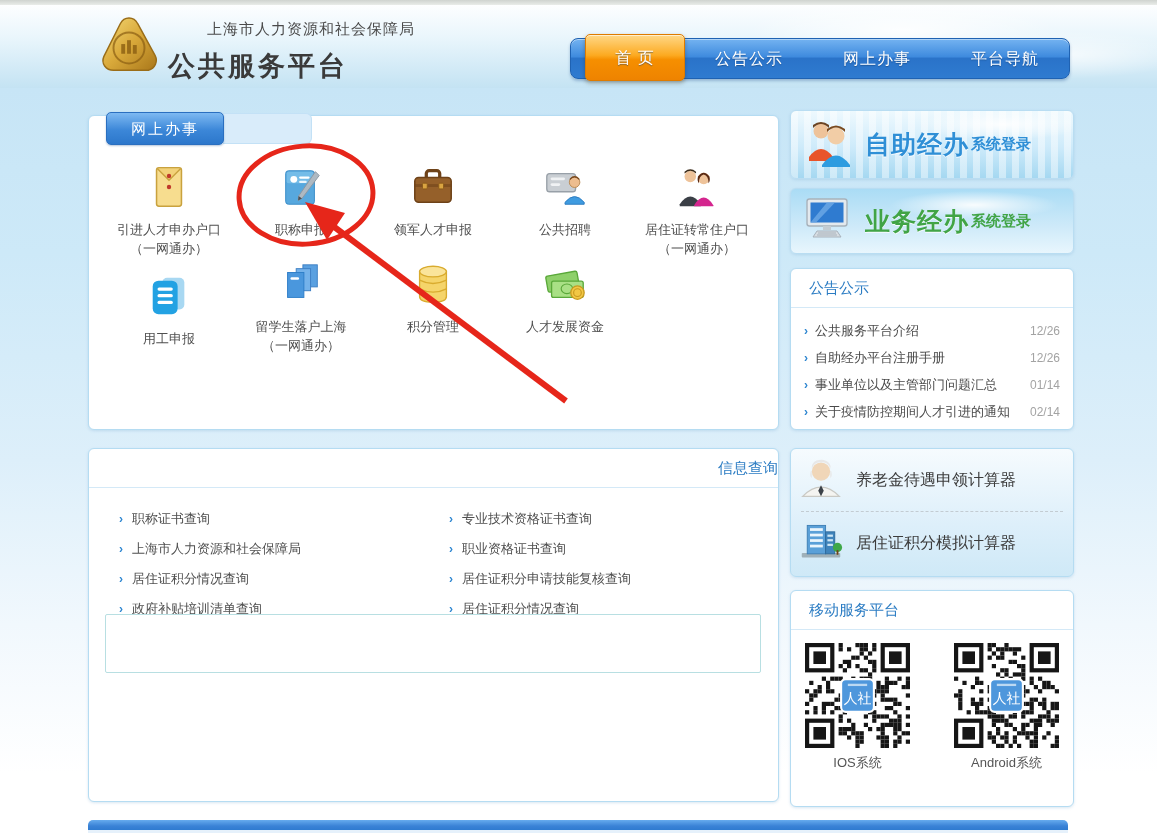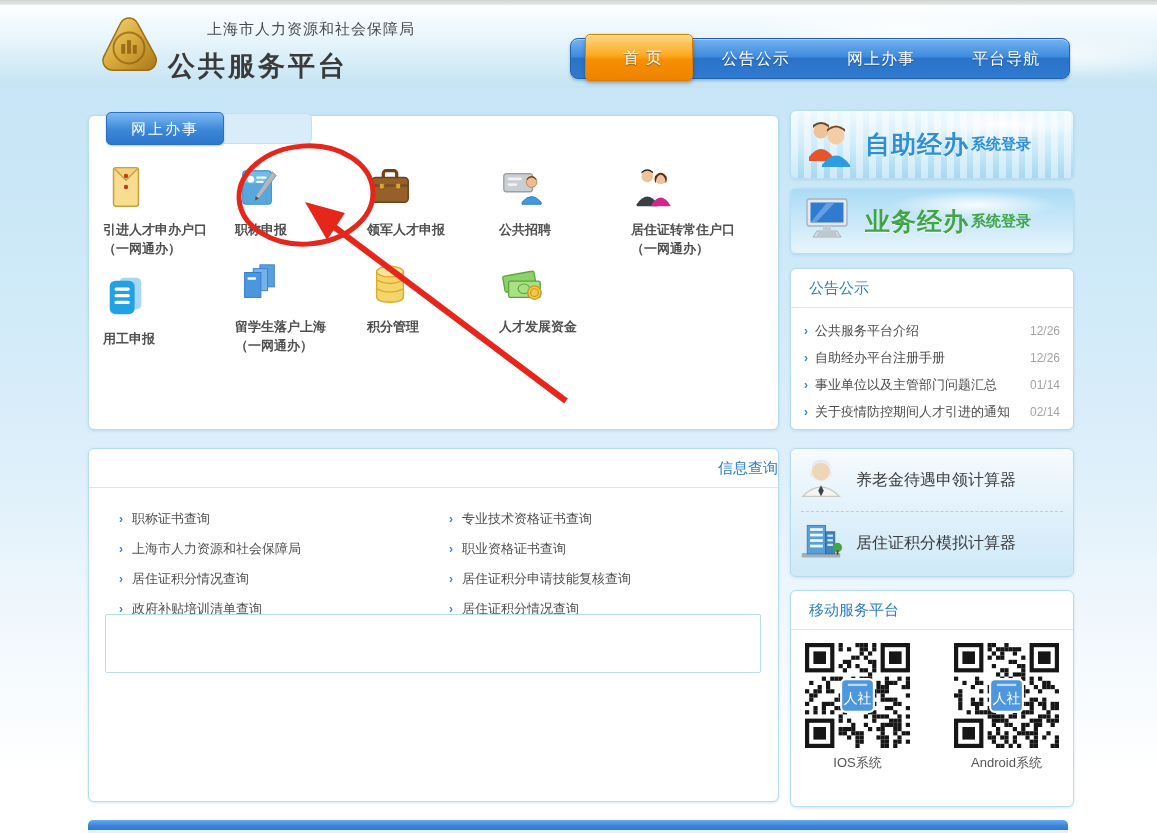--- a/index.html
+++ b/index.html
@@ -19,39 +19,39 @@
   .platform-name{font-size:27px;font-weight:bold;color:#3a3a3a;letter-spacing:3px;margin-top:9px;font-family:Liberation Serif, serif;}
 
   
   .main-nav{position:absolute;left:570px;top:33px;width:498px;height:39px;display:flex;align-items:flex-start;
     background:linear-gradient(180deg,#74b3f1 0%,#3f8bde 45%,#2a73c9 50%,#2f7bd0 100%);
     border:1px solid #1f62b2;border-radius:8px;box-shadow:inset 0 1px 0 rgba(255,255,255,.45),0 2px 3px rgba(40,90,150,.35);}
   .nav-tab{flex:1 1 auto;text-align:center;color:#fff;font-size:16px;line-height:39px;cursor:pointer;
     text-shadow:0 1px 1px rgba(20,60,110,.55);letter-spacing:1px;}
   .nav-tab.active{flex:0 0 98px;margin:-5px 0 0 14px;height:45px;line-height:45px;border-radius:5px;
     background:linear-gradient(180deg,#ffd887 0%,#fcaa21 45%,#f68f00 55%,#ee8300 100%);
-    border:1px solid #de7b00;box-shadow:0 2px 4px rgba(60,40,0,.35),inset 0 1px 0 rgba(255,255,255,.6);padding-left:8px;}
+    border:1px solid #de7b00;box-shadow:0 2px 4px rgba(60,40,0,.35),inset 0 1px 0 rgba(255,255,255,.6);}
 
   
   .page-body{position:absolute;left:0;top:88px;width:1157px;height:745px;
     background:linear-gradient(180deg,#c7e5f6 0%,#cde9f8 22%,#ddeffa 50%,#f1f8fd 72%,#ffffff 92%);}
 
   .box{position:absolute;background:#fff;border:1px solid #b5dcf2;border-radius:6px;box-shadow:0 1px 3px rgba(120,170,210,.28);}
   .box-header{height:38px;line-height:38px;padding-left:18px;color:#2b7cc3;font-size:15px;border-bottom:1px solid #d4e9f7;}
 
   
   #servicesBox{left:88px;top:27px;width:689px;height:313px;}
   .services-tab{position:absolute;left:17px;top:-4px;width:116px;height:31px;z-index:3;
     background:linear-gradient(180deg,#7db9f2 0%,#3c87d8 55%,#2c77cb 100%);
     color:#fff;font-size:15px;text-align:center;line-height:31px;letter-spacing:2px;
     border:1px solid #2a6fc0;border-radius:5px;box-shadow:0 1px 2px rgba(40,90,150,.35);cursor:pointer;}
   .services-tab-ext{position:absolute;left:134px;top:-3px;width:88px;height:29px;z-index:2;
     background:#d9ecfa;border:1px solid #c3e1f6;border-left:none;border-radius:0 6px 6px 0;}
   .services-grid{position:absolute;left:14px;top:40px;width:660px;display:grid;grid-template-columns:repeat(5,1fr);grid-auto-rows:97px;}
-  .svc{text-align:left;padding-top:8px;cursor:pointer;font-weight:bold;}
+  .svc{text-align:center;padding-top:8px;cursor:pointer;}
   .svc:nth-child(6){padding-top:20px;}
   .svc .icon svg{width:46px;height:46px;}
   .svc .lbl{font-size:13px;color:#4f4f4f;line-height:1.5;margin-top:6px;}
   .svc .sub{font-size:13px;color:#4f4f4f;line-height:1.4;}
 
   
   #infoBox{left:88px;top:360px;width:689px;height:352px;text-align:right;}
   .links-grid{display:grid;grid-template-columns:330px 1fr;padding:16px 10px 0 30px;}
   .qlink{height:30px;display:flex;align-items:center;font-size:13px;color:#4f4f4f;cursor:pointer;}
   .qlink .arw{color:#2e86d0;font-weight:bold;margin-right:9px;font-size:12px;}

